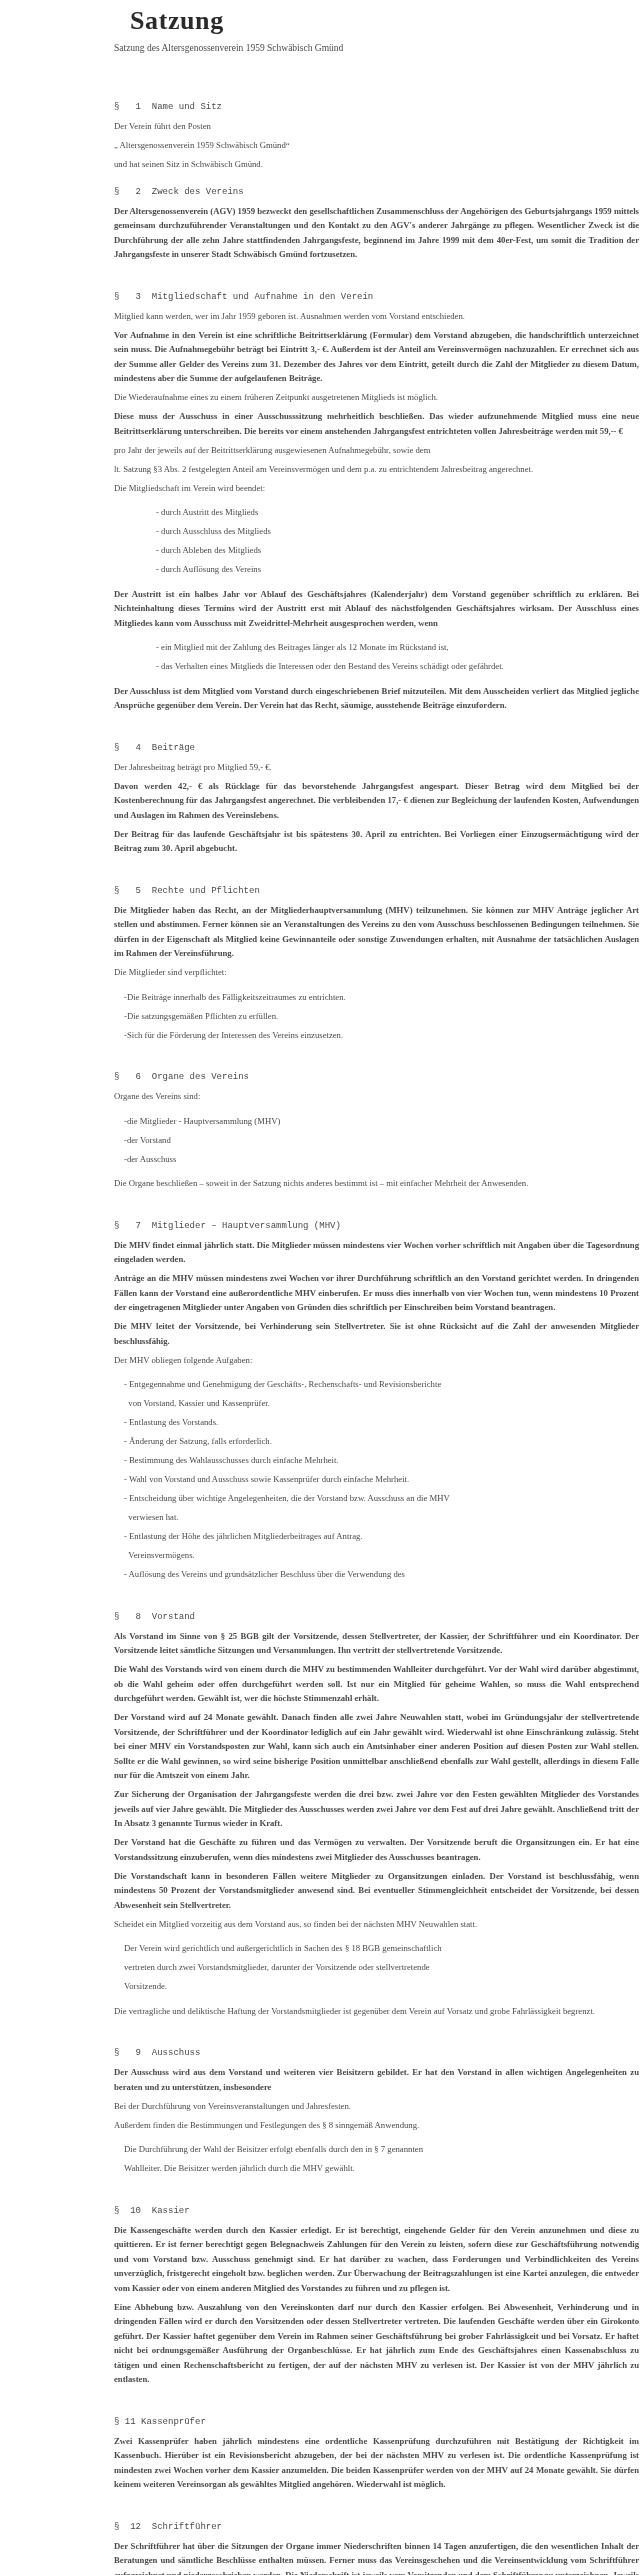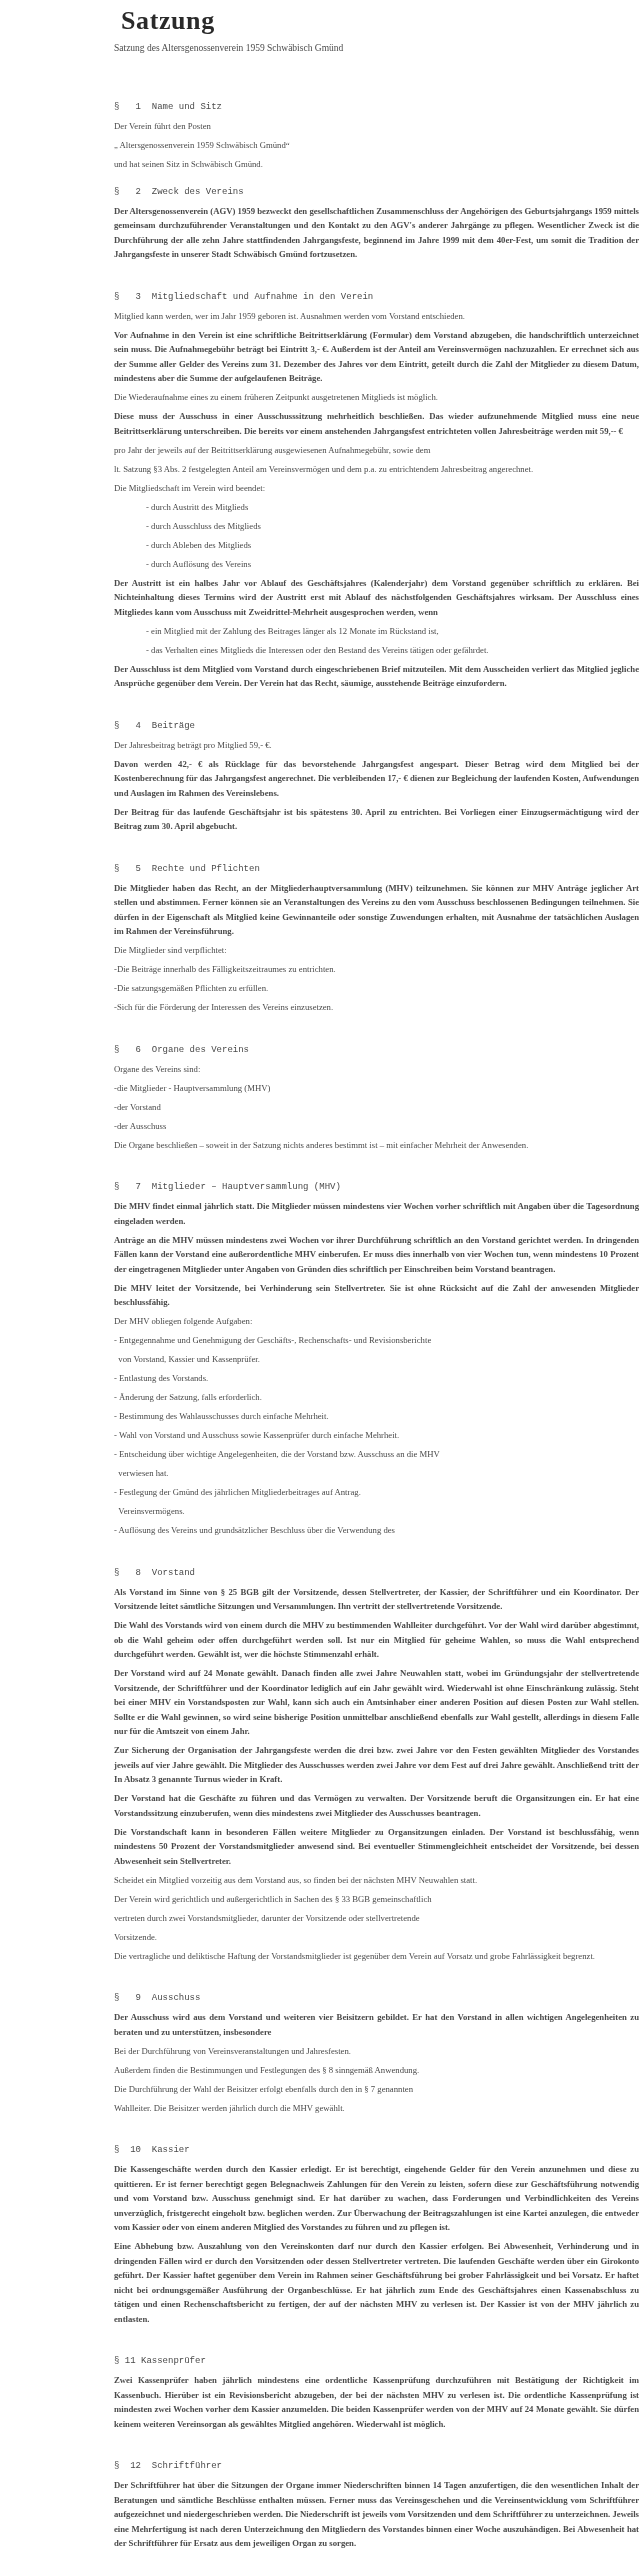--- a/index.html
+++ b/index.html
@@ -5,28 +5,28 @@
   html,body { margin:0; padding:0; background:#ffffff; }
   body {
     width:640px; min-height:2576px;
     font-family:"Liberation Serif","DejaVu Serif",serif;
     color:#4a4a4a;
     -webkit-font-smoothing:antialiased;
   }
   .page { padding:6.7px 1.1px 16.7px 114px; width:525px; }
   .title {
     font-size:26px; font-weight:700; color:#2a2a2a;
-    letter-spacing:0.6px; line-height:1.05; margin:0 0 0 7px;
+    letter-spacing:0.6px; line-height:1.05; margin:0 0 0 16px;
   }
   .subtitle { font-size:9.5px; margin-top:9px; color:#4a4a4a; }
   .sec { margin-top:28px; }
   .sec .h { font-size:9px; line-height:14.5px; white-space:pre-wrap;font-family:Liberation Mono, monospace; }
   .blk { font-size:8.7px; line-height:14.5px; margin:4.5px 0 0 0; }
   .just { text-align:justify;font-weight:bold; }
-  .lines { margin:0; }
+  .lines { margin:10px; }
   .ln { font-size:8.7px; line-height:14.5px; margin-top:4.5px; white-space:pre-wrap; }
   .ind { padding-left:32px; }
   .s1 { margin-top:47px; }
   .s2 { margin-top:13.4px; }
   .s12 { }
 </style>
 </head>
 <body>
 
 <div class="page">
@@ -57,21 +57,21 @@
     <p class="blk">Die Mitgliedschaft im Verein wird beendet:</p>
     <div class="lines ind">
       <div class="ln">- durch Austritt des Mitglieds</div>
       <div class="ln">- durch Ausschluss des Mitglieds</div>
       <div class="ln">- durch Ableben des Mitglieds</div>
       <div class="ln">- durch Auflösung des Vereins</div>
     </div>
     <p class="blk just">Der Austritt ist ein halbes Jahr vor Ablauf des Geschäftsjahres (Kalenderjahr) dem Vorstand gegenüber schriftlich zu erklären. Bei Nichteinhaltung dieses Termins wird der Austritt erst mit Ablauf des nächstfolgenden Geschäftsjahres wirksam. Der Ausschluss eines Mitgliedes kann vom Ausschuss mit Zweidrittel-Mehrheit ausgesprochen werden, wenn</p>
     <div class="lines ind">
       <div class="ln">- ein Mitglied mit der Zahlung des Beitrages länger als 12 Monate im Rückstand ist,</div>
-      <div class="ln">- das Verhalten eines Mitglieds die Interessen oder den Bestand des Vereins tätigen oder gefährdet.</div>
+      <div class="ln">- das Verhalten eines Mitglieds die Interessen oder den Bestand des Vereins schädigt oder gefährdet.</div>
     </div>
     <p class="blk just">Der Ausschluss ist dem Mitglied vom Vorstand durch eingeschriebenen Brief mitzuteilen. Mit dem Ausscheiden verliert das Mitglied jegliche Ansprüche gegenüber dem Verein. Der Verein hat das Recht, säumige, ausstehende Beiträge einzufordern.</p>
   </div>
 
   <div class="sec">
     <div class="h">§   4  Beiträge</div>
     <p class="blk">Der Jahresbeitrag beträgt pro Mitglied 59,- €.</p>
     <p class="blk just">Davon werden 42,- € als Rücklage für das bevorstehende Jahrgangsfest angespart. Dieser Betrag wird dem Mitglied bei der Kostenberechnung für das Jahrgangsfest angerechnet. Die verbleibenden 17,- € dienen zur Begleichung der laufenden Kosten, Aufwendungen und Auslagen im Rahmen des Vereinslebens.</p>
     <p class="blk just">Der Beitrag für das laufende Geschäftsjahr ist bis spätestens 30. April zu entrichten. Bei Vorliegen einer Einzugsermächtigung wird der Beitrag zum  30. April abgebucht.</p>
   </div>
@@ -106,37 +106,37 @@
     <p class="blk">Der MHV obliegen folgende Aufgaben:</p>
     <div class="lines">
       <div class="ln">- Entgegennahme und Genehmigung der Geschäfts-, Rechenschafts- und Revisionsberichte</div>
       <div class="ln">  von Vorstand, Kassier und Kassenprüfer.</div>
       <div class="ln">- Entlastung des Vorstands.</div>
       <div class="ln">- Änderung der Satzung, falls erforderlich.</div>
       <div class="ln">- Bestimmung des Wahlausschusses durch einfache Mehrheit.</div>
       <div class="ln">- Wahl von Vorstand und Ausschuss sowie Kassenprüfer durch einfache Mehrheit.</div>
       <div class="ln">- Entscheidung über wichtige Angelegenheiten, die der Vorstand bzw. Ausschuss an die MHV</div>
       <div class="ln">  verwiesen hat.</div>
-      <div class="ln">- Festlegung der Gmünd des jährlichen Mitgliederbeitrages auf Antrag.</div>
+      <div class="ln">- Entlastung der Höhe des jährlichen Mitgliederbeitrages auf Antrag.</div>
       <div class="ln">  Vereinsvermögens.</div>
       <div class="ln">- Auflösung des Vereins und grundsätzlicher Beschluss über die Verwendung des</div>
     </div>
   </div>
 
   <div class="sec">
     <div class="h">§   8  Vorstand</div>
     <p class="blk just">Als Vorstand im Sinne von § 25 BGB gilt der Vorsitzende, dessen Stellvertreter, der Kassier, der Schriftführer und ein Koordinator. Der Vorsitzende leitet sämtliche Sitzungen und Versammlungen. Ihn vertritt der stellvertretende Vorsitzende.</p>
     <p class="blk just">Die Wahl des Vorstands wird von einem durch die MHV zu bestimmenden Wahlleiter durchgeführt. Vor der Wahl wird darüber abgestimmt, ob die Wahl geheim oder offen durchgeführt werden soll. Ist nur ein Mitglied für geheime Wahlen, so muss die Wahl entsprechend durchgeführt werden. Gewählt ist, wer die höchste Stimmenzahl erhält.</p>
     <p class="blk just">Der Vorstand wird auf 24 Monate gewählt. Danach finden alle zwei Jahre Neuwahlen statt, wobei im Gründungsjahr der stellvertretende Vorsitzende, der Schriftführer und der Koordinator lediglich auf ein Jahr gewählt wird. Wiederwahl ist ohne Einschränkung zulässig. Steht bei einer MHV ein Vorstandsposten zur Wahl, kann sich auch ein Amtsinhaber einer anderen Position auf diesen Posten zur Wahl stellen. Sollte er die Wahl gewinnen, so wird seine bisherige Position unmittelbar anschließend ebenfalls zur Wahl gestellt, allerdings in diesem Falle nur für die Amtszeit von einem Jahr.</p>
     <p class="blk just">Zur Sicherung der Organisation der Jahrgangsfeste werden die drei bzw. zwei Jahre vor den Festen gewählten Mitglieder des Vorstandes jeweils auf vier Jahre gewählt. Die Mitglieder des Ausschusses werden zwei Jahre vor dem Fest auf drei Jahre gewählt. Anschließend tritt der In Absatz 3 genannte Turnus wieder in Kraft.</p>
     <p class="blk just">Der Vorstand hat die Geschäfte zu führen und das Vermögen zu verwalten. Der Vorsitzende beruft die Organsitzungen ein. Er hat eine Vorstandssitzung einzuberufen, wenn dies mindestens zwei Mitglieder des Ausschusses beantragen.</p>
     <p class="blk just">Die Vorstandschaft kann in besonderen Fällen weitere Mitglieder zu Organsitzungen einladen. Der Vorstand ist beschlussfähig, wenn mindestens 50 Prozent der Vorstandsmitglieder anwesend sind. Bei eventueller Stimmengleichheit entscheidet der Vorsitzende, bei dessen Abwesenheit sein Stellvertreter.</p>
     <p class="blk">Scheidet ein Mitglied vorzeitig aus dem Vorstand aus, so finden bei der nächsten MHV Neuwahlen statt.</p>
     <div class="lines">
-      <div class="ln">Der Verein wird gerichtlich und außergerichtlich in Sachen des § 33 BGB gemeinschaftlich</div>
+      <div class="ln">Der Verein wird gerichtlich und außergerichtlich in Sachen des § 18 BGB gemeinschaftlich</div>
       <div class="ln">vertreten durch zwei Vorstandsmitglieder, darunter der Vorsitzende oder stellvertretende</div>
       <div class="ln">Vorsitzende.</div>
     </div>
     <p class="blk">Die vertragliche und deliktische Haftung der Vorstandsmitglieder ist gegenüber dem Verein auf Vorsatz und grobe Fahrlässigkeit begrenzt.</p>
   </div>
 
   <div class="sec">
     <div class="h">§   9  Ausschuss</div>
     <p class="blk just">Der Ausschuss wird aus dem Vorstand und weiteren vier Beisitzern gebildet. Er hat den Vorstand in allen wichtigen Angelegenheiten zu beraten und zu unterstützen, insbesondere</p>
     <p class="blk">Bei der Durchführung von Vereinsveranstaltungen und Jahresfesten.</p>

